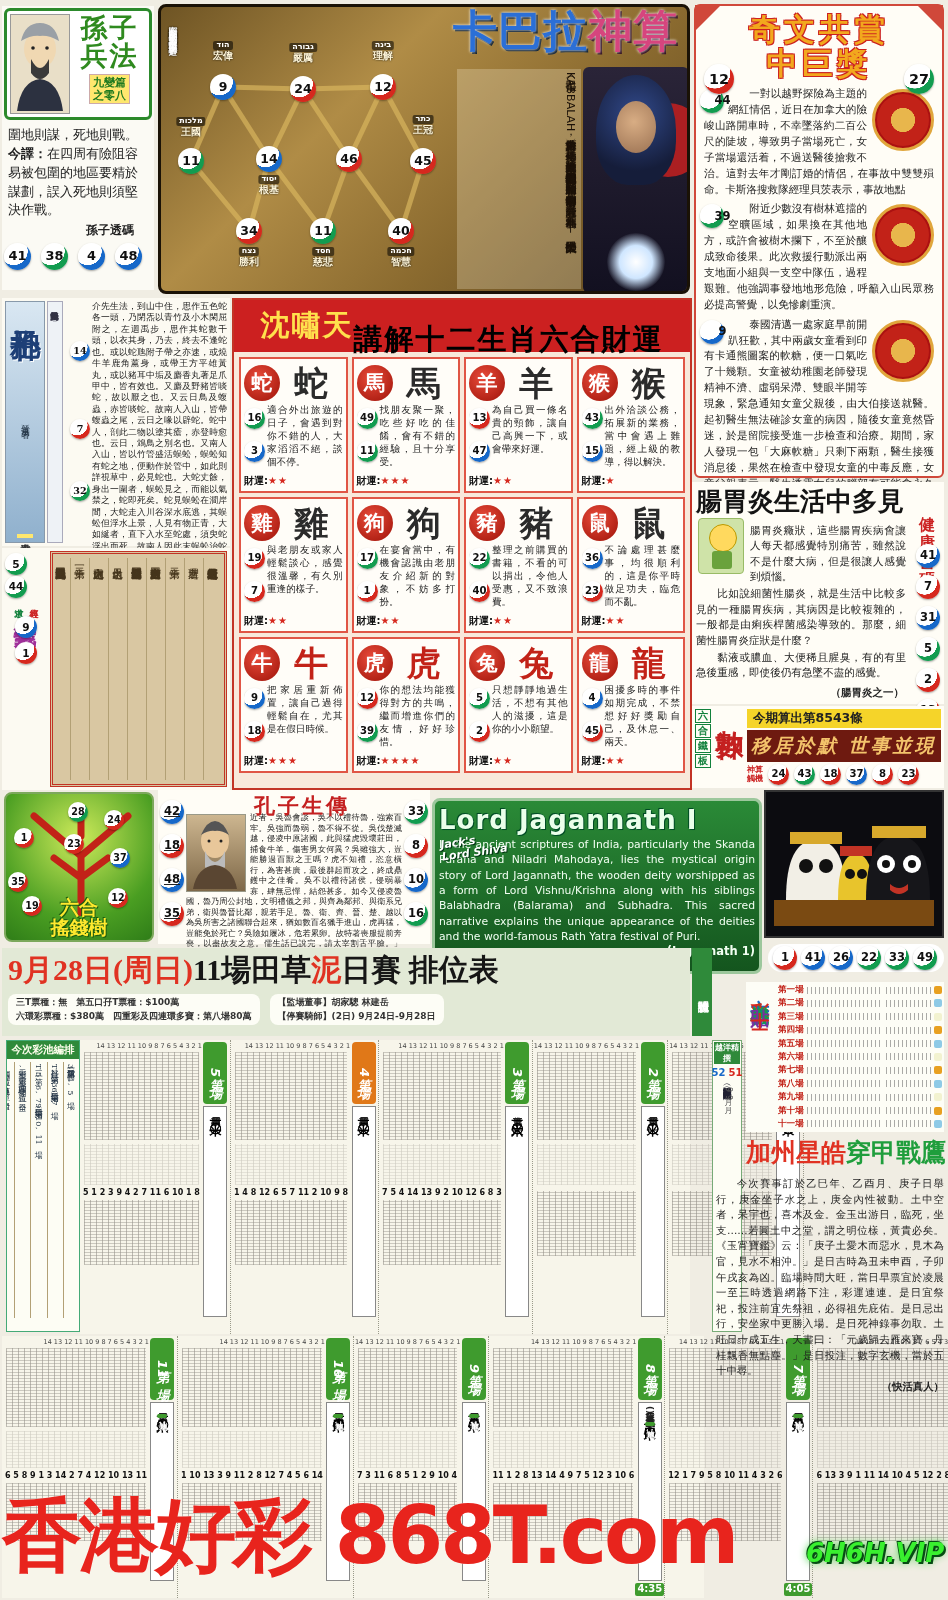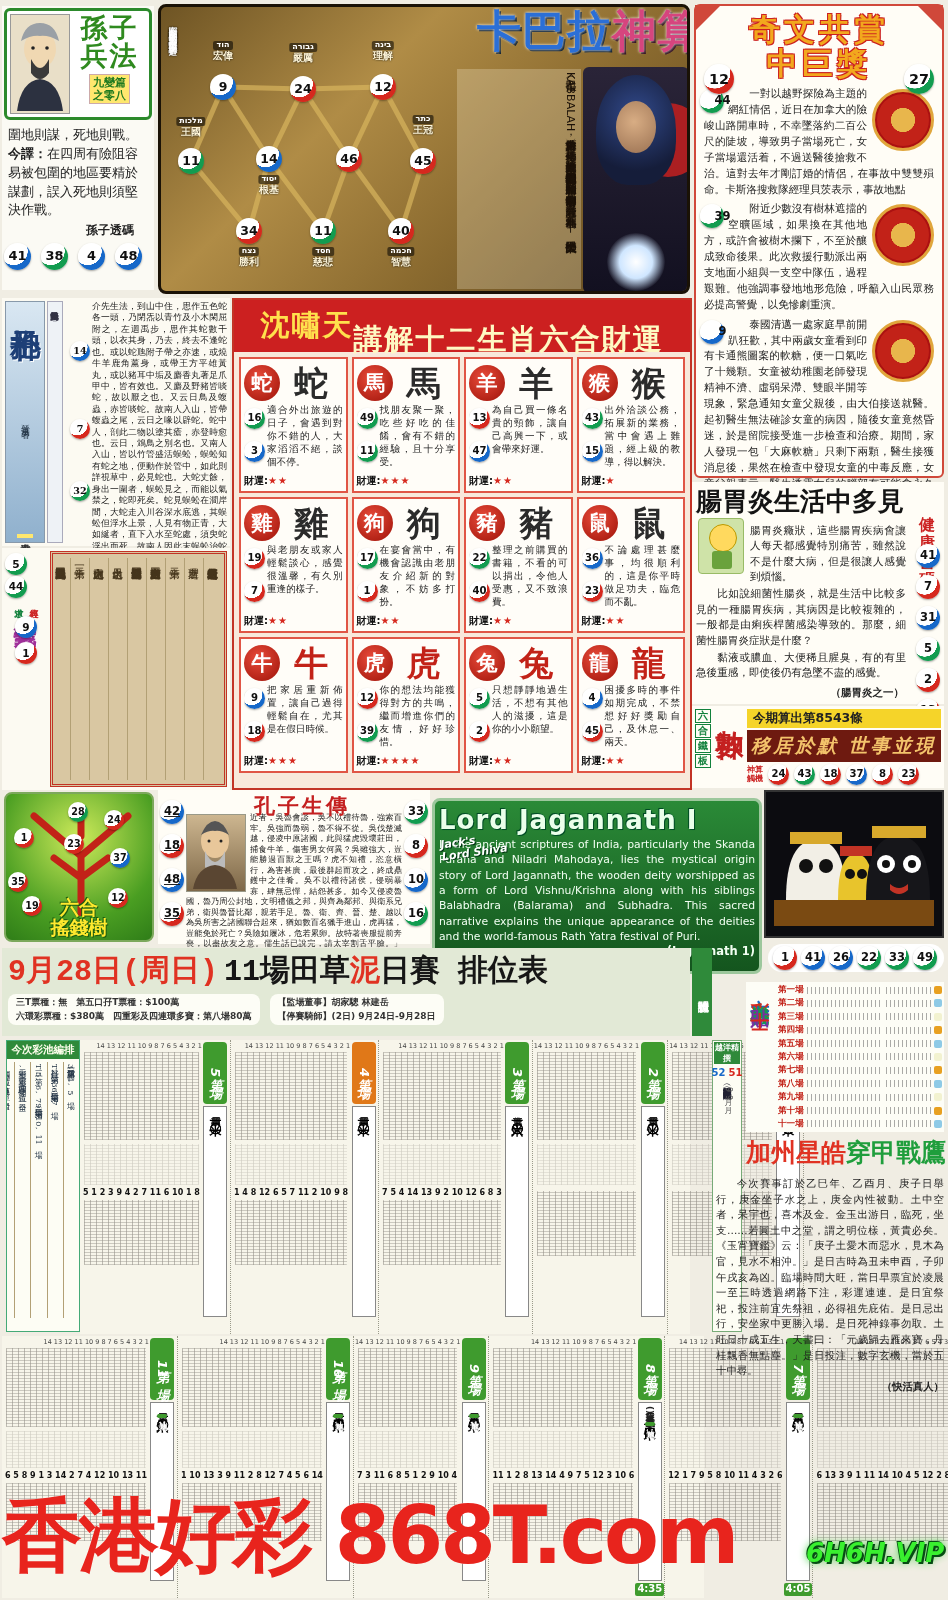--- a/index.html
+++ b/index.html
@@ -33,21 +33,21 @@
   .sz-caption{text-align:right;font-size:12px;font-weight:700;padding-right:20px;margin-top:2px;}
   .sz-balls{display:flex;gap:10px;padding:4px 2px;--bs:27px;}
   
   #kabbalah{position:absolute;left:158px;top:4px;width:532px;height:290px;border-radius:8px;
             background:linear-gradient(135deg,#6e5424,#b08c46 35%,#8a6a2f 65%,#5c451e);
             border:3px solid #1a1206;overflow:hidden;}
   .kside{position:absolute;left:3px;top:12px;height:266px;width:15px;color:#fff;font-size:9px;
          letter-spacing:1px;text-shadow:0 0 2px #000;}
   .ktitle{position:absolute;left:292px;top:2px;width:238px;font-weight:900;font-size:44px;
           letter-spacing:1px;font-family:"DejaVu Serif",serif;line-height:1;white-space:nowrap;}
-  .kt-a{color:#2b6fd6;text-shadow:0 0 3px #fff,2px 2px 0 #123;margin-left:24px;}
+  .kt-a{color:#2b6fd6;text-shadow:0 0 3px #fff,2px 2px 0 #123;}
   .kt-b{color:#d6457e;text-shadow:0 0 3px #fff,2px 2px 0 #312;}
   .kbody{position:absolute;left:296px;top:62px;width:124px;height:220px;background:rgba(255,246,222,.25);
          writing-mode:vertical-rl;font-size:11px;line-height:1.5;color:#1c1208;padding:3px;}
   .kbody .sig{font-weight:700;}
   .knode{position:absolute;}
   .klabel{position:absolute;transform:translateX(-50%);text-align:center;line-height:1.1;}
   .klabel .heb{font-size:8px;font-weight:700;color:#fff;background:rgba(0,0,0,.55);padding:0 3px;border-radius:2px;}
   .klabel .cn{font-size:10px;font-weight:700;color:#fff6d8;text-shadow:0 0 2px #000;}
   .woman{position:absolute;left:422px;top:60px;width:106px;height:226px;border-radius:6px;
          background:linear-gradient(180deg,#2a2438,#121020);overflow:hidden;}
@@ -100,21 +100,21 @@
             text-shadow:1px 1px 0 #fff;}
   .yj-ed{writing-mode:vertical-rl;font-size:8px;color:#444;}
   .scroll{flex:1;border:3px double #c23325;background:#d9c7a2;padding:4px 2px;display:flex;flex-direction:row-reverse;overflow:hidden;}
   .scol{writing-mode:vertical-rl;font-family:"DejaVu Serif",serif;font-size:10.5px;color:#463least;color:#46361d;
         border-left:1px solid #b2a075;padding:2px 2px;flex:1;text-align:start;}
   
   #zodiac{position:absolute;left:232px;top:298px;width:460px;height:492px;background:#f8e8da;
           border:2px solid #c23325;}
   .z-banner{height:52px;background:#cc2020;display:flex;align-items:center;justify-content:center;
             font-weight:900;font-size:29px;letter-spacing:2px;font-family:"DejaVu Serif",serif;white-space:nowrap;}
-  .z-banner .a{color:#ffe14d;}.z-banner .b{color:#fef9c3;margin-top:28px;}
+  .z-banner .a{color:#ffe14d;}.z-banner .b{color:#000000;margin-top:28px;}
   #zgrid{display:grid;grid-template-columns:repeat(4,1fr);gap:4px;padding:5px;}
   .zcell{background:#fffdf8;border:2px solid #e05545;height:136px;padding:3px;display:flex;flex-direction:column;}
   .zhead{display:flex;align-items:center;height:42px;}
   .zbadge{width:36px;height:36px;border-radius:50%;flex:none;display:flex;align-items:center;justify-content:center;
           background:radial-gradient(circle at 40% 35%,#e84b3a,#9e1208);color:#fff;font-family:"DejaVu Serif",serif;
           font-size:21px;font-weight:900;}
   .zart{flex:1;text-align:center;font-family:"DejaVu Serif",serif;font-size:34px;font-weight:900;line-height:1;}
   .zart.dark{color:#2b2b2b;}.zart.red{color:#c22218;}
   .zbody{flex:1;display:flex;gap:2px;overflow:hidden;}
   .zballs{display:flex;flex-direction:column;gap:12px;padding-top:4px;--bs:21px;}
@@ -169,21 +169,21 @@
             text-shadow:0 0 2px #063,1px 1px 0 #042,-1px -1px 0 #042;}
   .jg-badge{position:absolute;left:6px;top:34px;font-style:italic;font-weight:700;font-size:11px;line-height:1.1;
             color:#fff;text-shadow:1px 1px 0 #031;transform:rotate(-8deg);}
   .jg-body{margin:2px 0 0 0;font-size:10.8px;line-height:1.42;text-align:justify;}
   .jg-sig{text-align:right;font-weight:900;font-size:11.5px;}
   #deity{position:absolute;left:764px;top:790px;width:180px;height:148px;background:#0d0d10;border:2px solid #333;}
   #jbar{position:absolute;left:768px;top:944px;width:176px;height:28px;background:#fff;border-radius:14px;
         display:flex;align-items:center;gap:4px;padding:0 5px;--bs:24px;}
   
   #racehead{position:absolute;left:2px;top:948px;width:688px;height:88px;background:#e2e9d6;padding:2px 6px;}
-  .rh-title{display:flex;align-items:baseline;gap:6px;white-space:nowrap;font-family:Liberation Mono, monospace;}
+  .rh-title{display:flex;align-items:baseline;white-space:nowrap;font-family:Liberation Serif, serif;}
   .rh-date{color:#e03222;font-weight:900;font-size:30px;}
   .rh-rest{color:#161616;font-weight:900;font-size:30px;}
   .rh-rest .red{color:#e03222;}
   .rh-notes{display:flex;gap:10px;margin-top:3px;font-size:9px;font-weight:700;color:#333;}
   .rh-notes .box{background:#fdfdf6;border-radius:8px;padding:2px 8px;line-height:1.5;white-space:pre-line;}
   #rowguide{position:absolute;left:692px;top:948px;width:20px;height:88px;background:#2f8a3a;color:#fff;
             writing-mode:vertical-rl;font-size:11px;font-weight:700;display:flex;align-items:center;justify-content:center;}
   
   #pool{position:absolute;left:6px;top:1040px;width:74px;height:292px;border:1px solid #4a7;background:#fdfdf4;}
   .pool-h{background:#2f8a3a;color:#ffe;font-size:10.5px;font-weight:700;text-align:center;padding:2px 0;}

